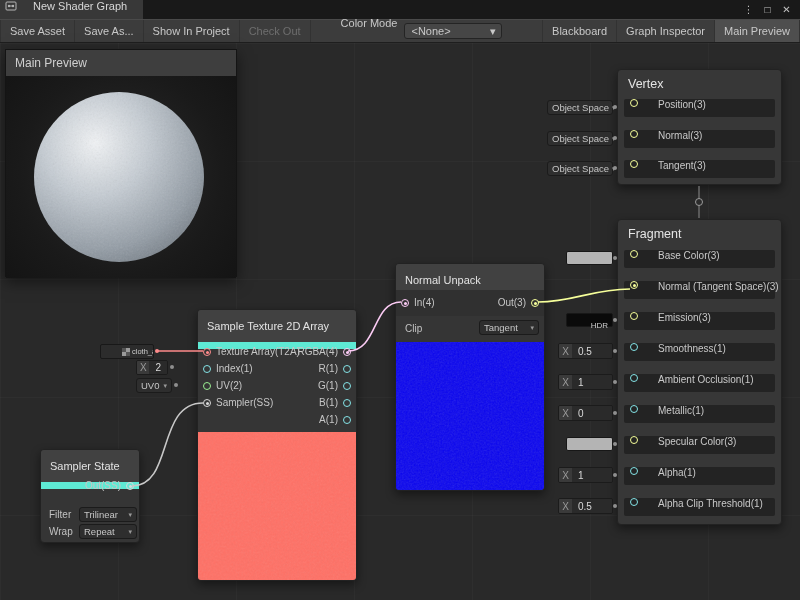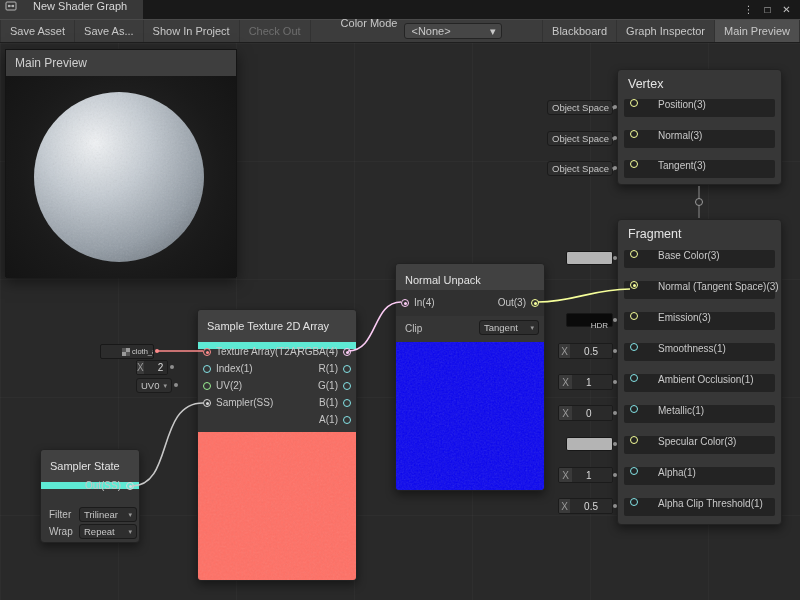--- a/index.html
+++ b/index.html
@@ -49,21 +49,21 @@
   .nrow .out-label{position:absolute;right:18px;top:2px}
   .nrow .pout{position:absolute;right:5px;top:4px}
 
   .drop{position:absolute;z-index:2;height:15px;background:#2E2E2E;border:1px solid #1B1B1B;border-radius:3px;display:flex;align-items:center;justify-content:space-between;padding:0 4px;font-size:9.5px;color:#C6C6C6;white-space:nowrap;cursor:default}
   .drop .arr{font-size:7px;color:#9A9A9A;margin-left:3px}
 
   .swatch{position:absolute;z-index:2;width:47px;height:14px;border-radius:2px;border:1px solid #171717}
   .hdr-badge{position:absolute;right:1px;top:11px;bottom:1px;display:flex;align-items:center;font-size:8px;color:#CFCFCF;background:#3D3D3D;padding:0 3px;border-radius:1px}
   .floatf{position:absolute;z-index:2;height:16px;display:flex;align-items:stretch;border:1px solid #1B1B1B;border-radius:2px;overflow:hidden;font-size:10px}
   .floatf .axis{width:13px;display:flex;align-items:center;justify-content:center;color:#9A9A9A;background:#3A3A3A}
-  .floatf .fval{display:flex;align-items:center;padding:0 14px;color:#DADADA;background:#2A2A2A;flex:1}
+  .floatf .fval{display:flex;align-items:center;padding:0 6px;color:#DADADA;background:#2A2A2A;flex:1}
   .stub{position:absolute;z-index:2;width:4px;height:4px;border-radius:50%;background:#8F8F8F}
 
   .objfield{position:absolute;z-index:2;height:15px;display:flex;align-items:center;gap:2px;background:#2C2C2C;border:1px solid #181818;border-radius:2px;padding:0 21px;font-size:7.5px;color:#CCC;overflow:hidden;white-space:nowrap}
   .checker{flex:0 0 auto;width:8px;height:8px;background:conic-gradient(#9A9A9A 25%,#555 0 50%,#9A9A9A 0 75%,#555 0)}
   .picker{flex:0 0 auto;width:8px;height:8px;border-radius:50%;border:1px solid #8A8A8A;position:relative}
   .picker::after{content:"";position:absolute;inset:2px;border-radius:50%;background:#8A8A8A}
 
   .flabel{position:absolute;z-index:2;font-size:10px;color:#C2C2C2;white-space:nowrap}
   .preview-svg{position:absolute;left:0;display:block}
 </style>

